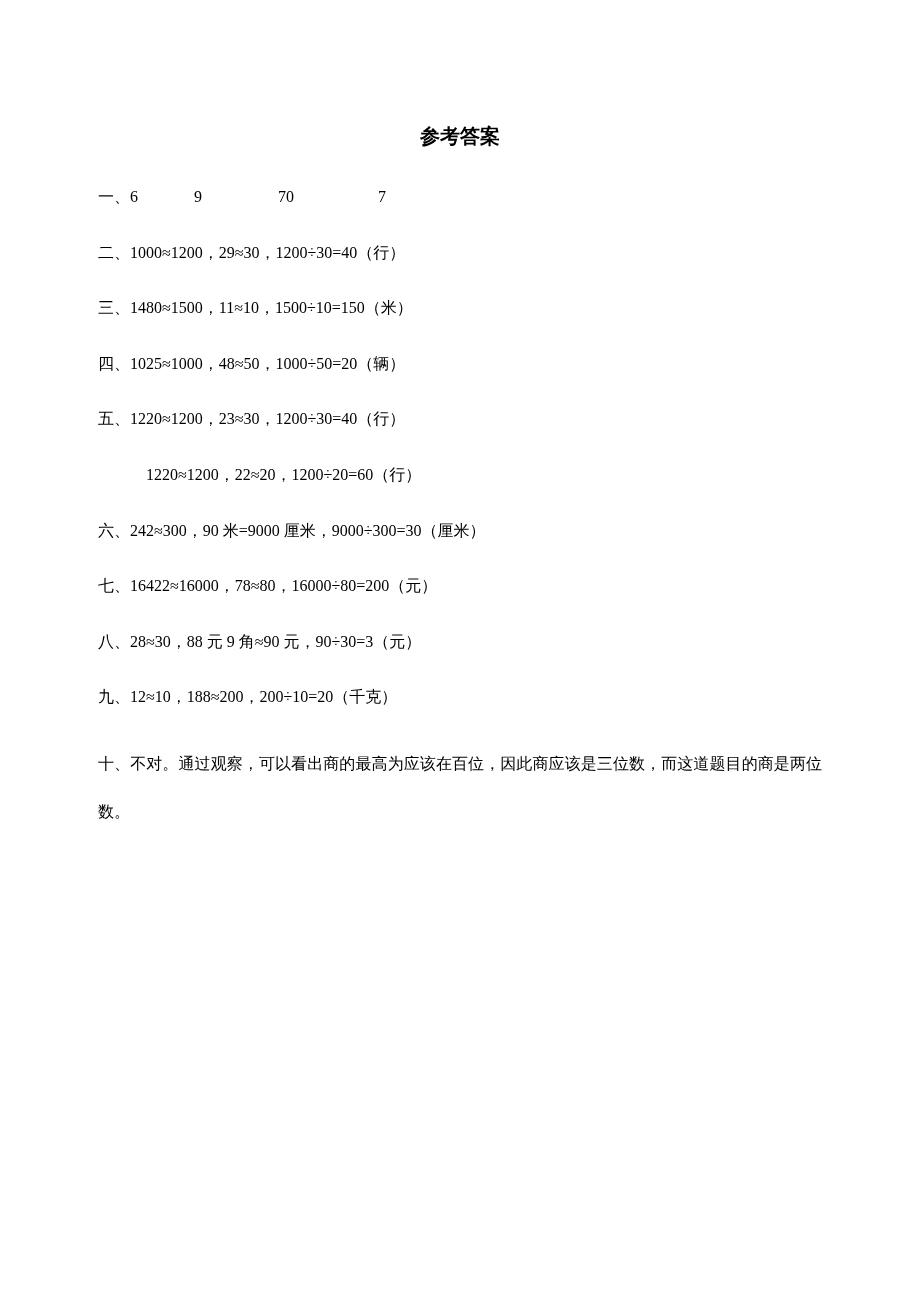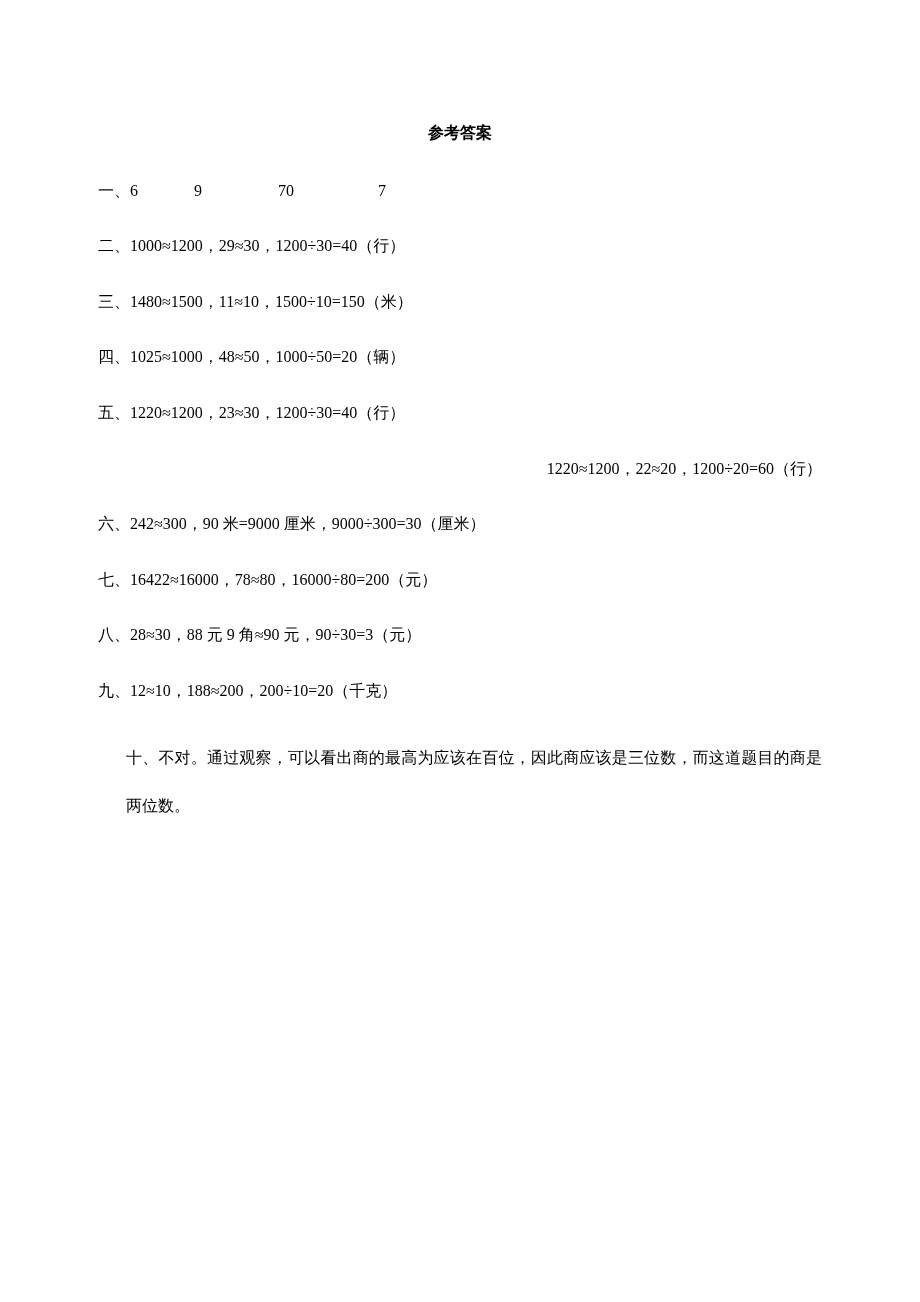--- a/index.html
+++ b/index.html
@@ -13,36 +13,34 @@
       background: #ffffff;
       font-family: "SimSun", "宋体", serif;
       font-size: 16px;
       color: #000000;
       padding: 120px 98px 0 98px;
       line-height: 1.6;
     }
     .title {
       text-align: center;
       font-weight: bold;
-      font-size: 16px;
+      font-size: 20px;
       margin-bottom: 32px;
     }
     .answer-line {
       margin-bottom: 30px;
       white-space: pre;
     }
     .answer-line-indent {
       margin-bottom: 30px;
       padding-left: 48px;
-      text-align: right;
     }
     .paragraph {
       line-height: 3.0;
       text-align: justify;
-      margin-left: 28px;
     }
   </style>
 </head>
 <body>
 
 <div class="title">参考答案</div>
 
 <div class="answer-line">一、6              9                   70                     7</div>
 
 <div class="answer-line">二、1000≈1200，29≈30，1200÷30=40（行）</div>

